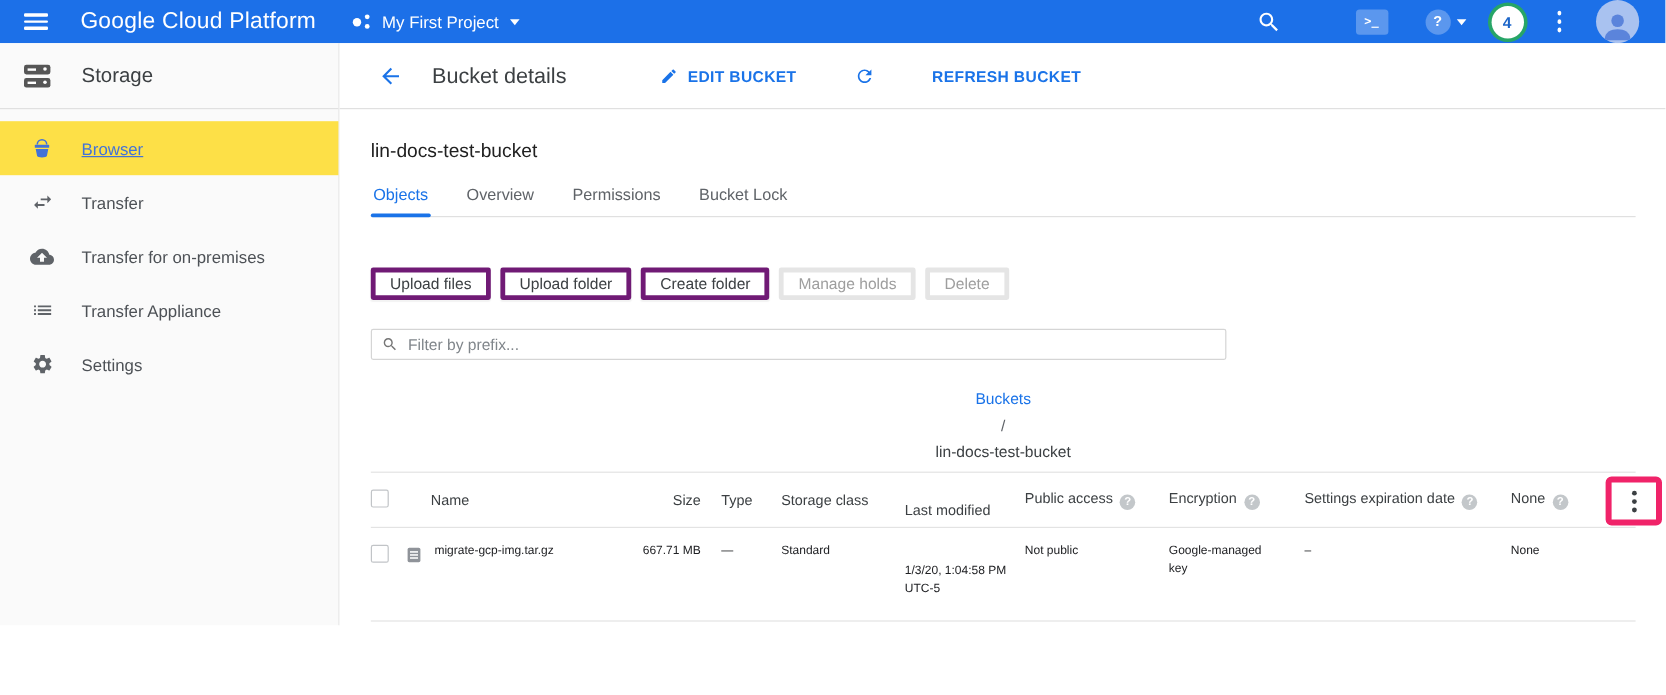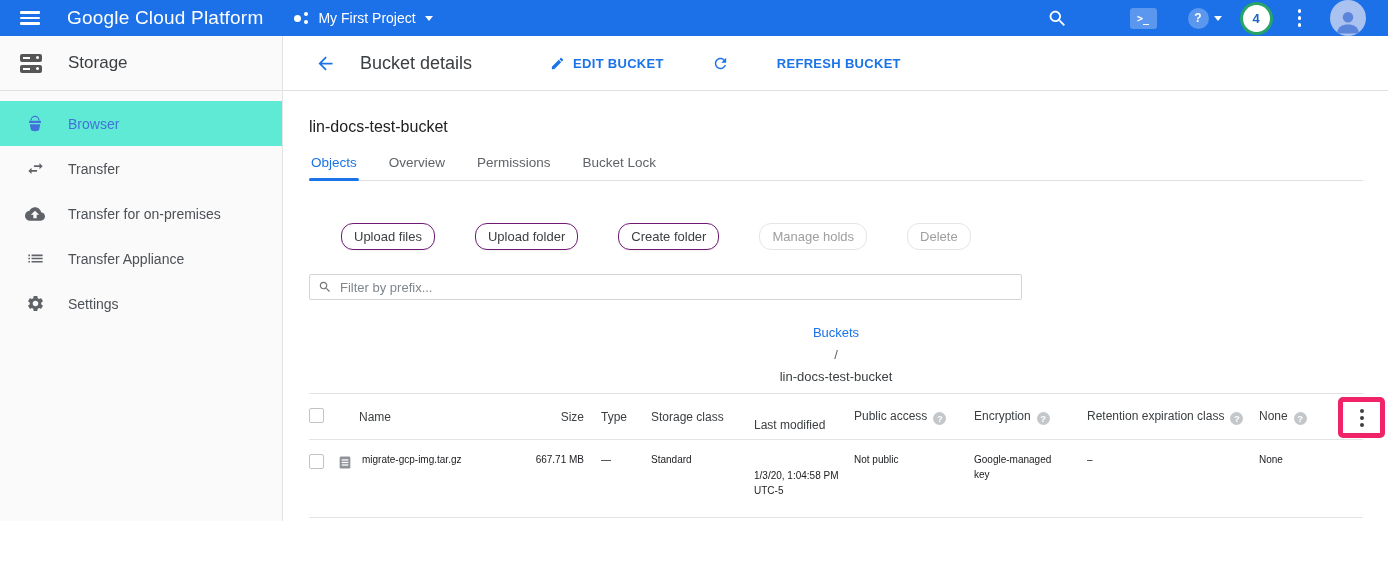--- a/index.html
+++ b/index.html
@@ -36,41 +36,41 @@
   .sidebar-header { height:55px; display:flex; align-items:center; padding-left:20px; border-bottom:1px solid #E0E0E0; }
   .dns-icon { display:flex; flex-direction:column; }
   .dns-bar { width:22px; height:8px; background:#565656; border-radius:2px; display:flex; align-items:center; justify-content:space-between; padding:0 3px; margin:1.5px 0; }
   .dns-bar .dash { width:7px; height:2px; background:#fff; display:block; }
   .dns-bar .dot { width:3px; height:3px; background:#fff; border-radius:50%; display:block; }
   .sidebar-title { font-size:17px; color:#3C4043; margin-left:26px; }
   .nav { padding-top:10px; }
   .nav-item { height:45px; display:flex; align-items:center; padding-left:25px; cursor:pointer; color:#4D5156; }
   .nav-item .nav-ic { width:20px; display:flex; justify-content:center; color:#5F6368; }
   .nav-item .nav-label { font-size:14px; margin-left:23px; }
-  .nav-item.selected { background:#5eead4; color:#4272D9; }
+  .nav-item.selected { background:#fde047; color:#4272D9;text-decoration:underline; }
   .nav-item.selected .nav-ic { color:#4272D9; }
 
   .main { flex:1; background:#fff; display:flex; flex-direction:column; }
   .page-header { height:55px; border-bottom:1px solid #E0E0E0; display:flex; align-items:center; padding-left:32px; flex-shrink:0; }
   .back-btn { display:flex; align-items:center; cursor:pointer; color:#1A73E8; }
   .page-title { font-size:18px; color:#3C4043; margin-left:24px; }
   .hdr-btn { display:flex; align-items:center; gap:8px; color:#1A73E8; font-size:13px; font-weight:bold; letter-spacing:.3px; cursor:pointer; }
   .hdr-btn.edit { margin-left:78px; }
   .hdr-btn.refresh { margin-left:48px;gap:48px; }
 
   .content { padding:0 25px 0 26px; }
   .bucket-name { margin-top:27px; font-size:16px; color:#212121; }
 
   .tabs { margin-top:15px; display:flex; gap:28px; border-bottom:1px solid #E0E0E0; }
   .tab { position:relative; padding:4px 2px 10px; font-size:13.5px; color:#5F6368; cursor:pointer; }
   .tab.active { color:#1A73E8; }
   .tab.active::after { content:""; position:absolute; left:0; right:0; bottom:-1px; height:3px; background:#1A73E8; border-radius:1.5px; }
 
   .actions { margin-top:42px; display:flex; gap:8px; }
-  .btn { height:27px; padding:0 12px; background:#fff; border:1px solid #701a75; border-radius:12px; font-size:13px; color:#3C4043; font-family:inherit; cursor:pointer; box-shadow:0 1px 1px rgba(0,0,0,.05);margin-left:32px; }
+  .btn { height:27px; padding:0 12px; background:#fff; border:4px solid #701a75; border-radius:2px; font-size:13px; color:#3C4043; font-family:inherit; cursor:pointer; box-shadow:0 1px 1px rgba(0,0,0,.05); }
   .btn.disabled { color:#9E9E9E; border-color:#E5E5E5; box-shadow:none; cursor:default; }
 
   .filter { margin-top:24px; width:713px; height:26px; border:1px solid #D5D5D5; border-radius:2px; display:flex; align-items:center; padding:0 8px; background:#fff; }
   .filter svg { flex-shrink:0; color:#757575; }
   .filter input { border:none; outline:none; flex:1; margin-left:8px; font-size:13px; color:#3C4043; font-family:inherit; background:transparent; }
   .filter input::placeholder { color:#80868B; }
 
   .breadcrumb { margin-top:25px; font-size:13px; display:flex; gap:7px; align-items:center;flex-direction:column; }
   .crumb-link { color:#1A73E8; cursor:pointer; }
   .crumb-sep { color:#5F6368; }
@@ -262,21 +262,21 @@
 
         <div class="tgrid thead">
           <span><span class="checkbox"></span></span>
           <span class="c-name">Name</span>
           <span class="c-size">Size</span>
           <span class="c-type">Type</span>
           <span>Storage class</span>
           <span class="c-lastmod">Last modified</span>
           <span><span>Public access</span><span class="help-ic">?</span></span>
           <span class="c-encr"><span>Encryption</span><span class="help-ic">?</span></span>
-          <span><span>Retention expiration class</span><span class="help-ic">?</span></span>
+          <span><span>Settings expiration date</span><span class="help-ic">?</span></span>
           <span><span>None</span><span class="help-ic">?</span></span>
           <span></span>
         </div>
 
         <div class="tdivider"></div>
 
         <div class="tgrid trow">
           <span><span class="checkbox"></span></span>
           <span class="name-cell">
             <svg width="16" height="17" viewBox="0 0 24 24">

